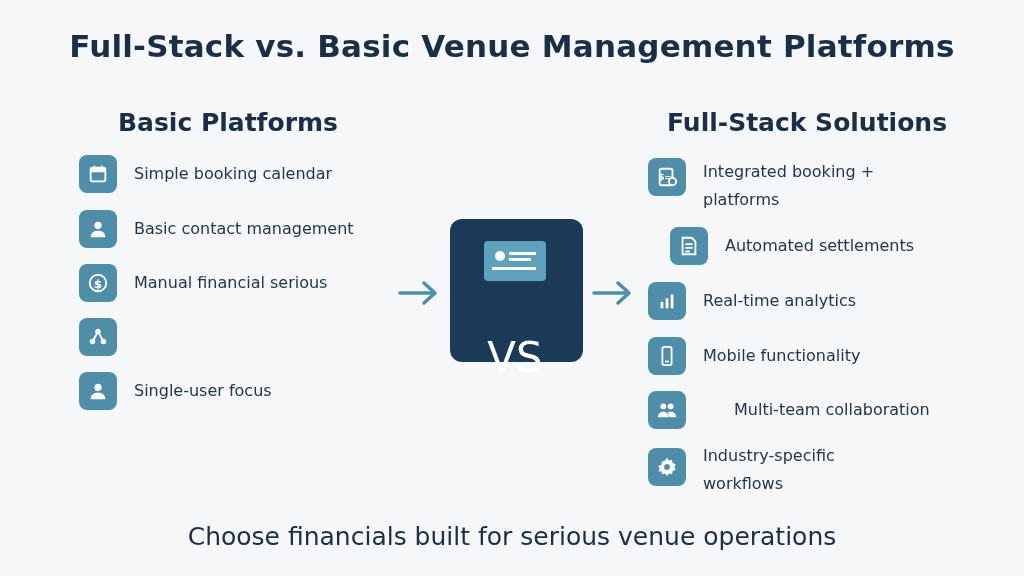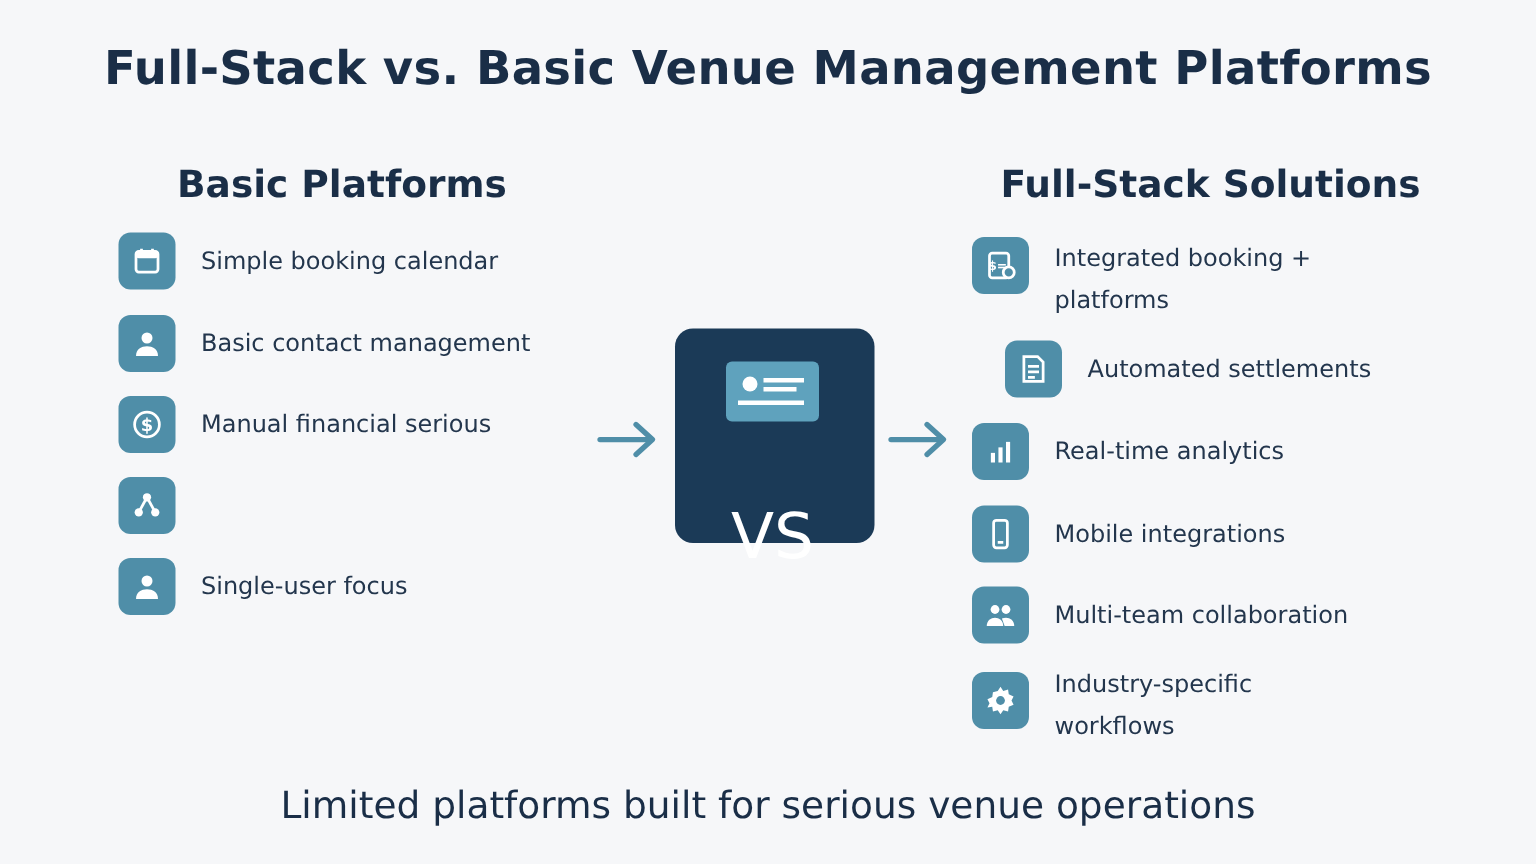--- a/index.html
+++ b/index.html
@@ -130,36 +130,36 @@
   </div>
   <span class="label">Real-time analytics</span>
 </div>
 <div class="item" style="left:648px; top:337px;">
   <div class="icon-box">
     <svg viewBox="0 0 24 24">
         <rect x="7" y="2" width="10" height="20" rx="2" fill="none" stroke="#fff" stroke-width="2"></rect>
         <line x1="10" y1="18" x2="14" y2="18" stroke="#fff" stroke-width="2"></line>
       </svg>
   </div>
-  <span class="label">Mobile integrations</span>
+  <span class="label">Mobile functionality</span>
 </div>
-<div class="item" style="left:648px; top:391px;">
+<div class="item" style="left:648px; top:391px;gap:31px;">
   <div class="icon-box">
     <svg viewBox="0 0 24 24">
         <circle cx="8" cy="8" r="3.2" fill="#fff"></circle>
         <circle cx="16" cy="8" r="3.2" fill="#fff"></circle>
         <path d="M2 20c0-4 3-6 6-6s6 2 6 6z" fill="#fff"></path>
         <path d="M13 14.5c1-.4 2-.5 3-.5 3 0 6 2 6 6h-7" fill="#fff"></path>
       </svg>
   </div>
   <span class="label">Multi-team collaboration</span>
 </div>
 <div class="item" style="left:648px; top:442px; align-items:flex-start;">
   <div class="icon-box" style="margin-top:6px;">
     <svg viewBox="0 0 24 24">
         <path d="M12 2l2 3 3.5-1 .5 3.5 3.5 1.5-1.5 3 1.5 3-3.5 1.5-.5 3.5-3.5-1-2 3-2-3-3.5 1-.5-3.5L2.5 17l1.5-3-1.5-3L6 9.5 6.5 6 10 5z" fill="#fff"></path>
         <circle cx="12" cy="12" r="3.2" fill="#4f8ea8"></circle>
       </svg>
   </div>
   <span class="label" style="width:200px;">Industry-specific workflows</span>
 </div>
 
-<div class="footer">Limited platforms built for serious venue operations</div>
+<div class="footer">Choose financials built for serious venue operations</div>
 
 </body></html>

